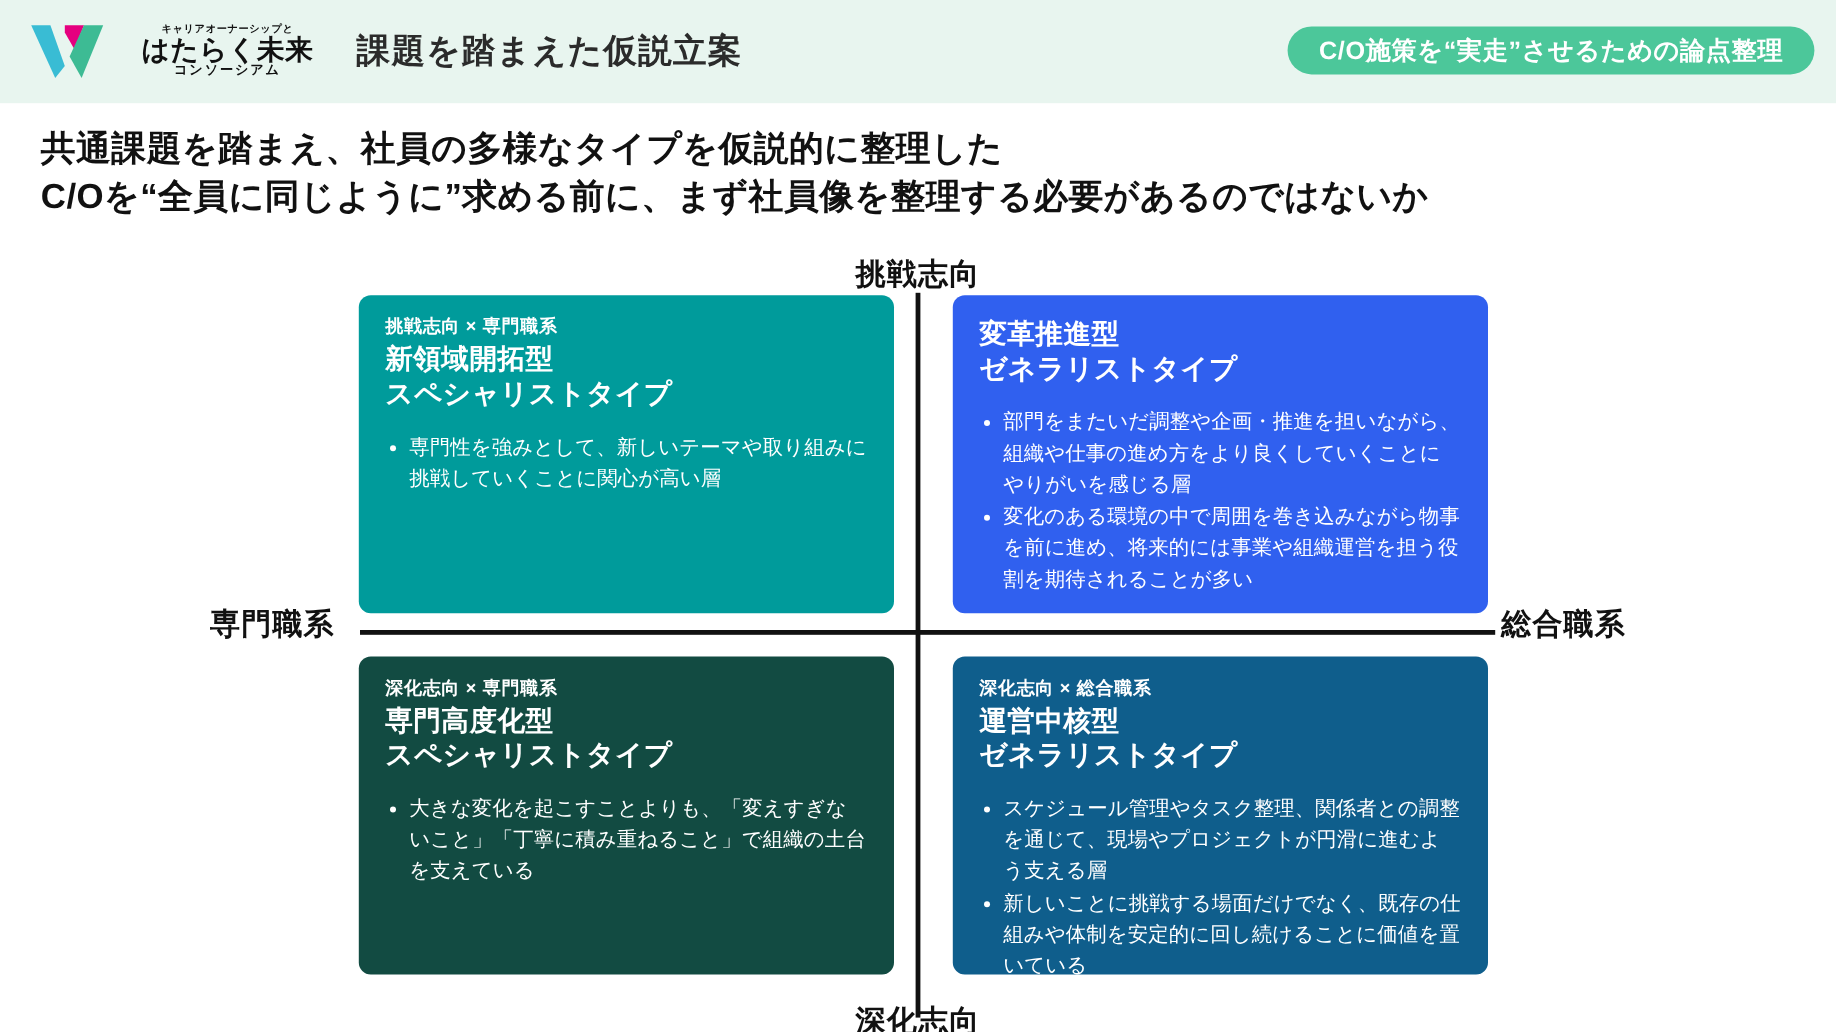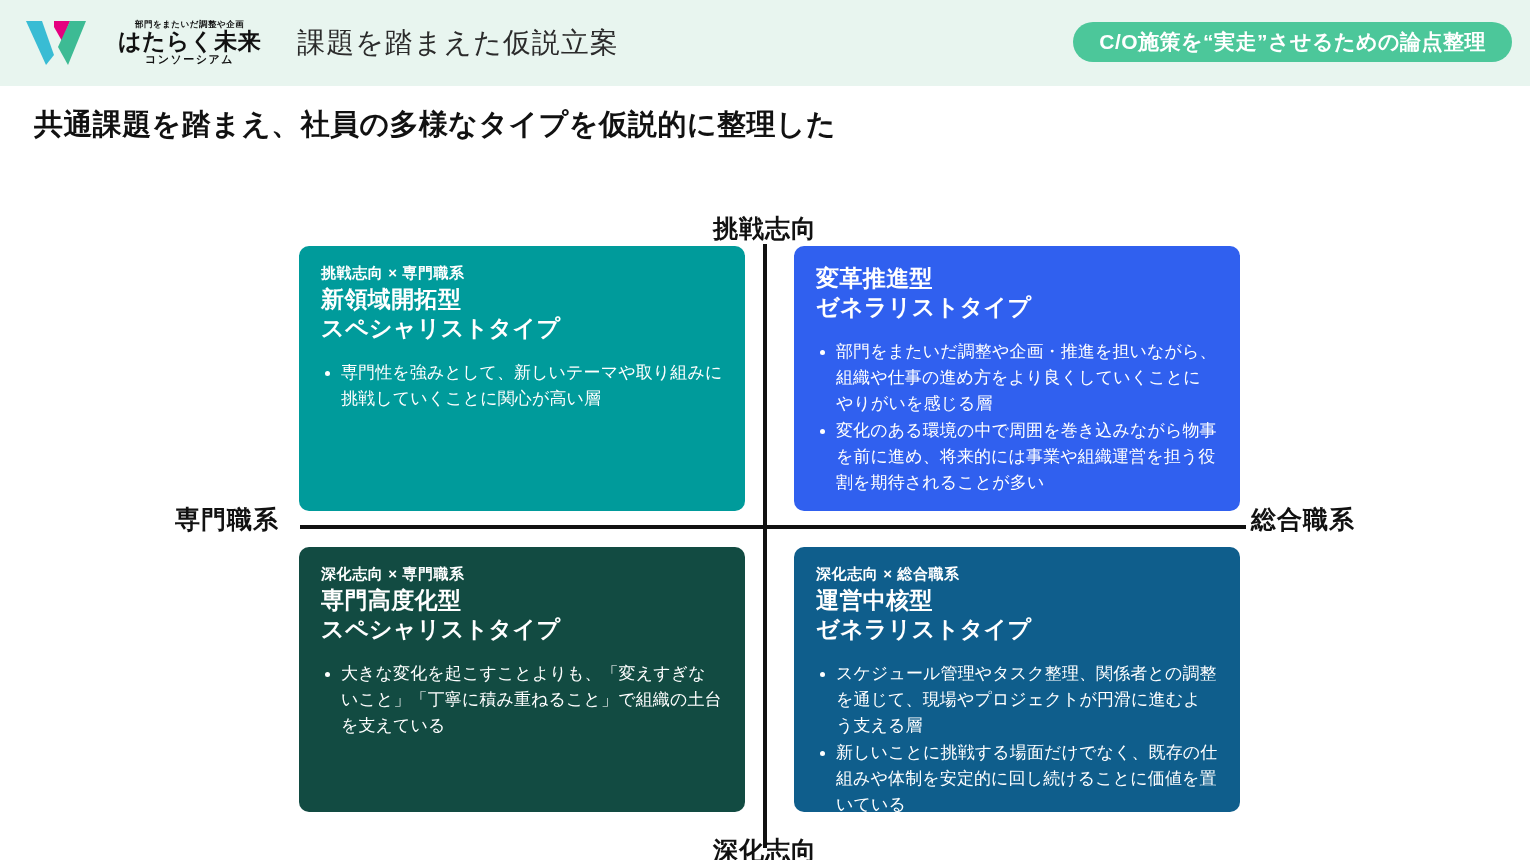--- a/index.html
+++ b/index.html
@@ -59,21 +59,21 @@
     font-size: 11px;
     font-weight: bold;
     color: #111111;
     letter-spacing: 1.5px;
     margin-top: 2px;
     font-family: Liberation Mono, monospace;
   }
   .header-title {
     margin-left: 36px;
     font-size: 28px;
-    font-weight: normal;
+    font-weight: bold;
     color: #2b2b2b;
     letter-spacing: 1px;
   }
   .header-badge {
     position: absolute;
     right: 18px;
     top: 22px;
     height: 40px;
     padding: 0 26px;
     border-radius: 22px;
@@ -194,33 +194,34 @@
 
 <div class="header">
 
   <div class="logo-wrap">
     <svg class="logo-mark" viewBox="0 0 86 52">
       <path d="M2 4 L18 4 L30 38 L22 48 Z" fill="#39bcd4"></path>
       <path d="M30 4 L46 4 L38 24 L30 10 Z" fill="#e5007f"></path>
       <path d="M46 4 L62 4 L44 48 L34 30 Z" fill="#3dbb94"></path>
     </svg>
     <div class="logo-text">
-      <span class="logo-tagline">部門をまたいだ調整や企画</span>
+      <span class="logo-tagline">キャリアオーナーシップと</span>
       <span class="logo-main">はたらく未来</span>
       <span class="logo-sub">コンソーシアム</span>
     </div>
   </div>
 
   <div class="header-title">課題を踏まえた仮説立案</div>
 
   <div class="header-badge">C/O施策を“実走”させるための論点整理</div>
 </div>
 
 <div class="lead">
   <div>共通課題を踏まえ、社員の多様なタイプを仮説的に整理した</div>
+  <div>C/Oを“全員に同じように”求める前に、まず社員像を整理する必要があるのではないか</div>
 </div>
 
 <div class="matrix">
 
   <div class="axis-v"></div>
   <div class="axis-h"></div>
 
   <div class="axis-label axis-top">挑戦志向</div>
   <div class="axis-label axis-bottom">深化志向</div>
   <div class="axis-label axis-left">専門職系</div>

